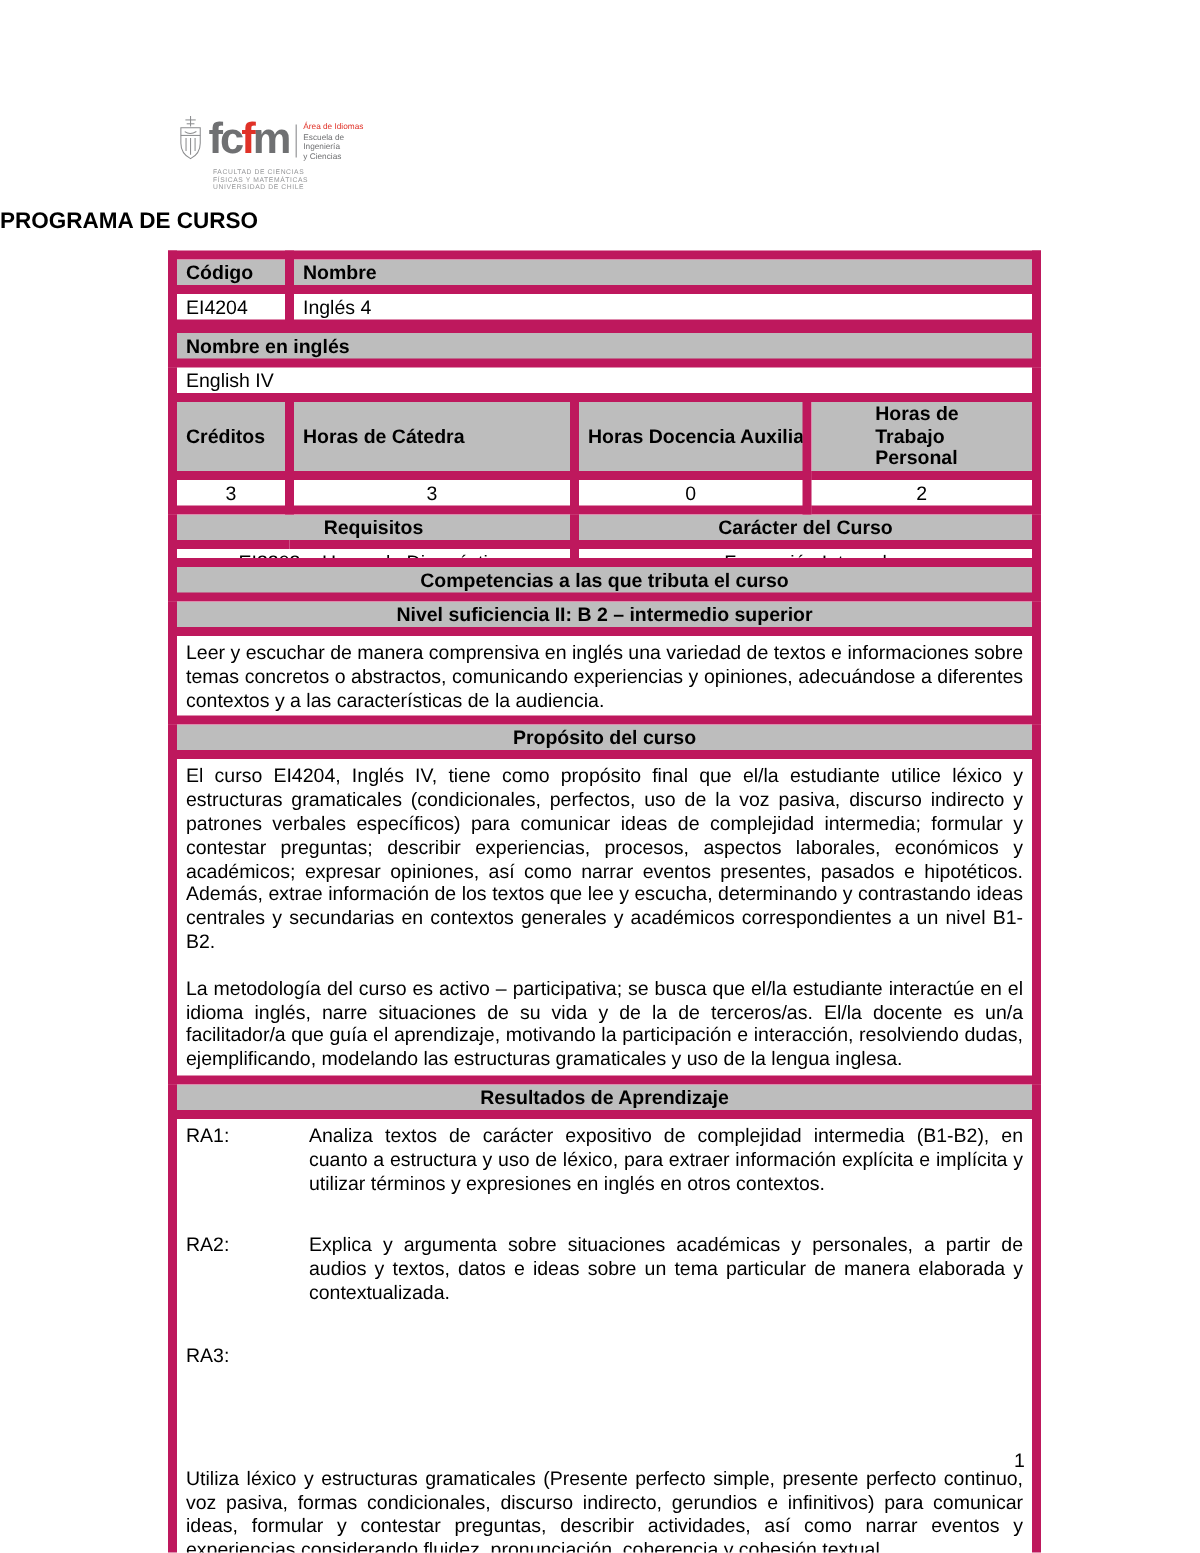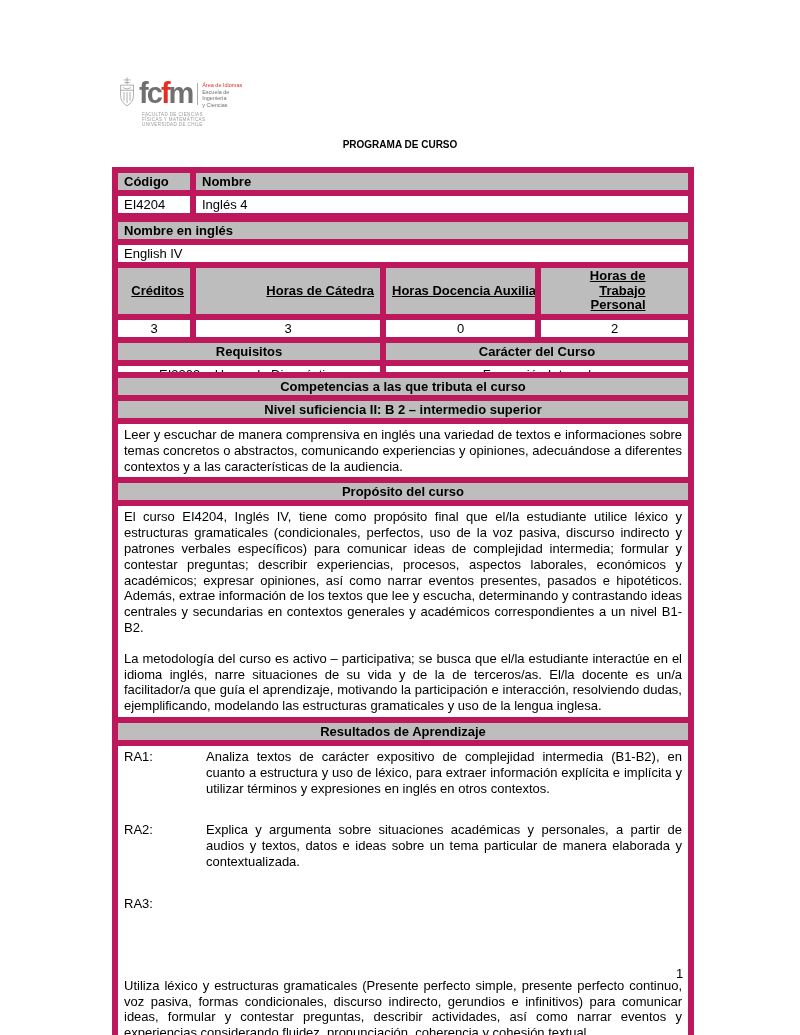--- a/index.html
+++ b/index.html
@@ -28,21 +28,21 @@
   .logo-divider { width: 1px; height: 22px; background: #a9aaac; margin: 9px 4px 0 5px; }
   .unit-text { margin-top: 8px; }
   .unit-text div { font-size: 5.5px; line-height: 6.5px; color: var(--logo-gray); }
   .unit-text .unit-red { color: var(--accent-color); }
   .faculty-text { margin-left: 24px; margin-top: 2px; }
   .faculty-text div { font-size: 4.5px; line-height: 5px; color: #97989a; letter-spacing: 0.4px; }
 
   
   .doc-title {
     position: absolute; top: 139px; left: 0; width: 800px;
-    text-align: center; font-weight: bold; font-size: 10px;
+    text-align: left; font-weight: bold; font-size: 15px;
   }
 
   
   table.doc {
     position: absolute; left: 112px; width: 576px;
     border-collapse: collapse; table-layout: fixed;
     font-size: 13px;
   }
   table.doc td {
     border: 6px solid #be185d;
@@ -53,21 +53,21 @@
   table.doc { border: 1.5px solid #000; }
   .gray  { background: var(--header-gray); font-weight: bold; }
   .t1 { top: 167px; }
   .t2 { top: 216px; }
   .t3 { top: 262px; }
   .t4 { top: 372px; }
   .t1 td.h { height: 21px; }
   .t1 td.v { height: 23px; }
   .t2 td.h { height: 18px; }
   .t2 td.v { height: 19px; }
-  .t3 td.ch { height: 46px; line-height: 14.5px; text-align: right; text-decoration: underline; }
+  .t3 td.ch { height: 46px; line-height: 14.5px; text-align: left; }
   .t3 td.cv { height: 16px; text-align: center; }
   .narrow-head { display: block; max-width: 62px; margin: 0 auto; }
   .nowrap { white-space: nowrap; padding-left: 1px; padding-right: 1px; }
   .t4 td.bar { height: 17px; text-align: center; }
   .t4 td.body { vertical-align: top; padding: 3px 6px; text-align: justify; line-height: 15.8px; margin-left: 21px; }
   .t4 td.comp-body { height: 56px; }
   .t4 td.prop-body { height: 212px; }
   .t4 td.prop-body p + p { margin-top: 15px; }
   .t4 td.ra-body { height: 239px; border-bottom: none; }
   table.t4 { border-bottom: none; }

